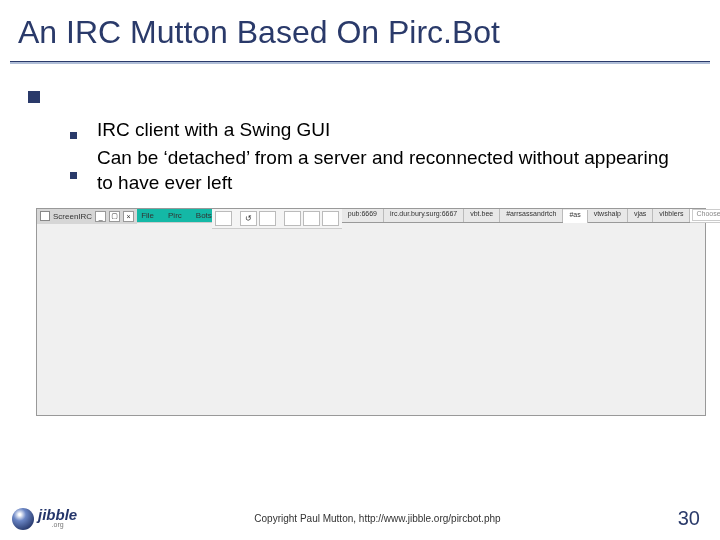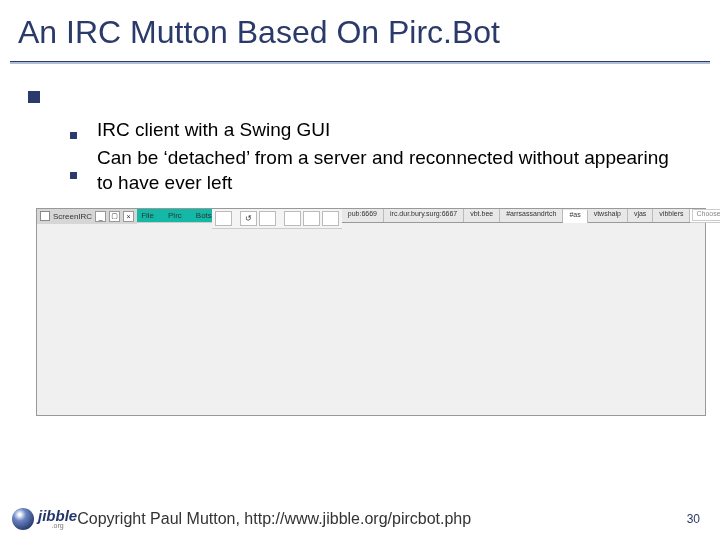--- a/index.html
+++ b/index.html
@@ -91,22 +91,22 @@
   .footer {
     position: absolute; bottom: 10px; left: 0; right: 0;
     display: flex; align-items: center;
     padding: 0 20px 0 12px;
   }
   .logo { display:flex; align-items:center; gap:4px; }
   .logo-ball{width:22px;height:22px;border-radius:50%;background:radial-gradient(circle at 35% 30%,#fff 5%,#6a85c4 30%,#243568 80%);}
   .logo-text{font-family:"Trebuchet MS",sans-serif;}
   .logo-top{font-size:15px;font-weight:bold;font-style:italic;color:#24356a;line-height:0.8;}
   .logo-bot{font-size:7px;color:#777;text-align:center;}
-  .copyright{flex:1;font-size:16px;color:#333;}
-  .page-num{color:#2a3a6a;font-size:12px;}
+  .copyright{flex:1;text-align:center;font-size:10px;color:#333;}
+  .page-num{color:#2a3a6a;font-size:20px;}
 </style>
 </head>
 <body>
 
 <div class="title">An IRC Mutton Based On Pirc.Bot</div>
 <div class="divider"></div>
 
 <div class="content">
   <div class="bullet-row">
     <div class="sq-bullet-lg"></div>

